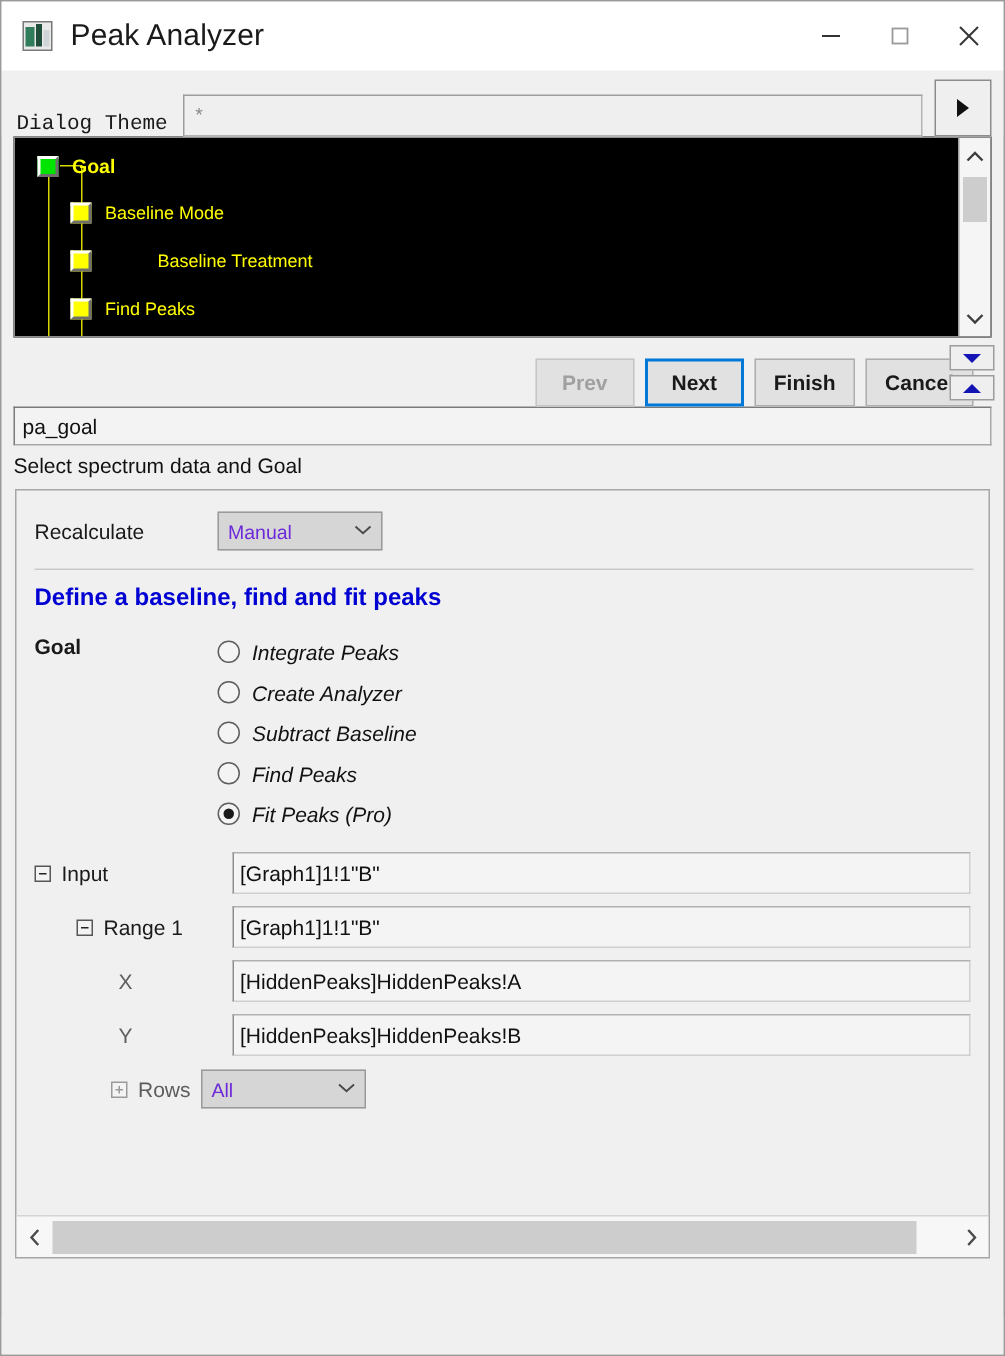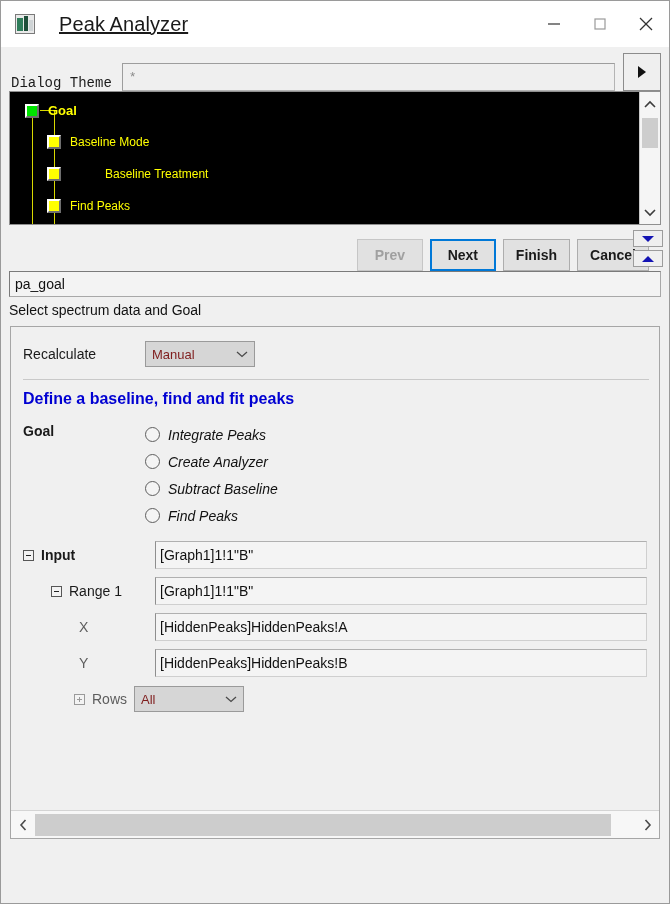--- a/index.html
+++ b/index.html
@@ -40,26 +40,25 @@
     border: 1px solid #7a7a7a;
     background: #e9e9e9;
     box-sizing: border-box;
     position: relative;
     flex: 0 0 auto;
   }
   .app-icon .g1 { position:absolute; left:1px; top:3px; width:6px; height:13px; background:#2f7d5a; }
   .app-icon .g2 { position:absolute; left:8px; top:1px; width:4px; height:15px; background:#1f4f3a; }
   .app-icon .g3 { position:absolute; left:13px; top:5px; width:4px; height:11px; background:#cfd4d6; }
   .title-text {
-    margin-left: 24px;
+    margin-left: 12px;
     font-size: 20px;
     color: #1a1a1a;
     letter-spacing: 0.1px;
     white-space: nowrap;
-    text-decoration: underline;
   }
   .win-buttons {
     position: absolute;
     right: 0; top: 0;
     height: 46px;
     display: flex;
     align-items: center;
   }
   .win-btn {
     width: 46px;
@@ -303,21 +302,21 @@
     width: 110px;
     height: 26px;
     background: #d6d6d6;
     border: 1px solid #9a9a9a;
     box-sizing: border-box;
     display: flex;
     align-items: center;
     justify-content: space-between;
     padding: 0 6px 0 6px;
     font-size: 13px;
-    color: #7f1d1d;
+    color: #6d28d9;
   }
   .chev {
     color: #4a4a4a;
     font-size: 11px;
     line-height: 1;
   }
   .divider {
     margin: 8px 10px 0 12px;
     height: 1px;
     background: #c9c9c9;
@@ -400,21 +399,21 @@
     width: 1px; height: 5px;
     background: #222;
   }
   .expander.dim { border-color: #9a9a9a; }
   .expander.dim::before, .expander.dim::after { background: #9a9a9a; }
   .in-label {
     font-size: 14px;
     color: #1a1a1a;
     white-space: nowrap;
   }
-  .in-label.bold { font-weight: bold; }
+  .in-label.bold { font-weight: normal; }
   .in-label.gray { color: #5d5d5d; }
   .in-field {
     height: 28px;
     background: #f4f4f4;
     border: 1px solid #cfcfcf;
     border-top-color: #b0b0b0;
     border-left-color: #8e8e8e;
     box-sizing: border-box;
     display: flex;
     align-items: center;
@@ -589,20 +588,24 @@
             <span class="radio-label">Create Analyzer</span>
           </div>
           <div class="radio-row">
             <span class="radio"></span>
             <span class="radio-label">Subtract Baseline</span>
           </div>
           <div class="radio-row">
             <span class="radio"></span>
             <span class="radio-label">Find Peaks</span>
           </div>
+          <div class="radio-row">
+            <span class="radio checked"></span>
+            <span class="radio-label">Fit Peaks (Pro)</span>
+          </div>
         </div>
       </div>
 
       <div class="in-row" style="margin-top:8px;">
         <span class="expander"></span>
         <span class="in-label bold">Input</span>
         <div class="in-field" style="width:492px;">[Graph1]1!1"B"</div>
       </div>
 
       <div class="in-row" style="padding-left:40px;">

